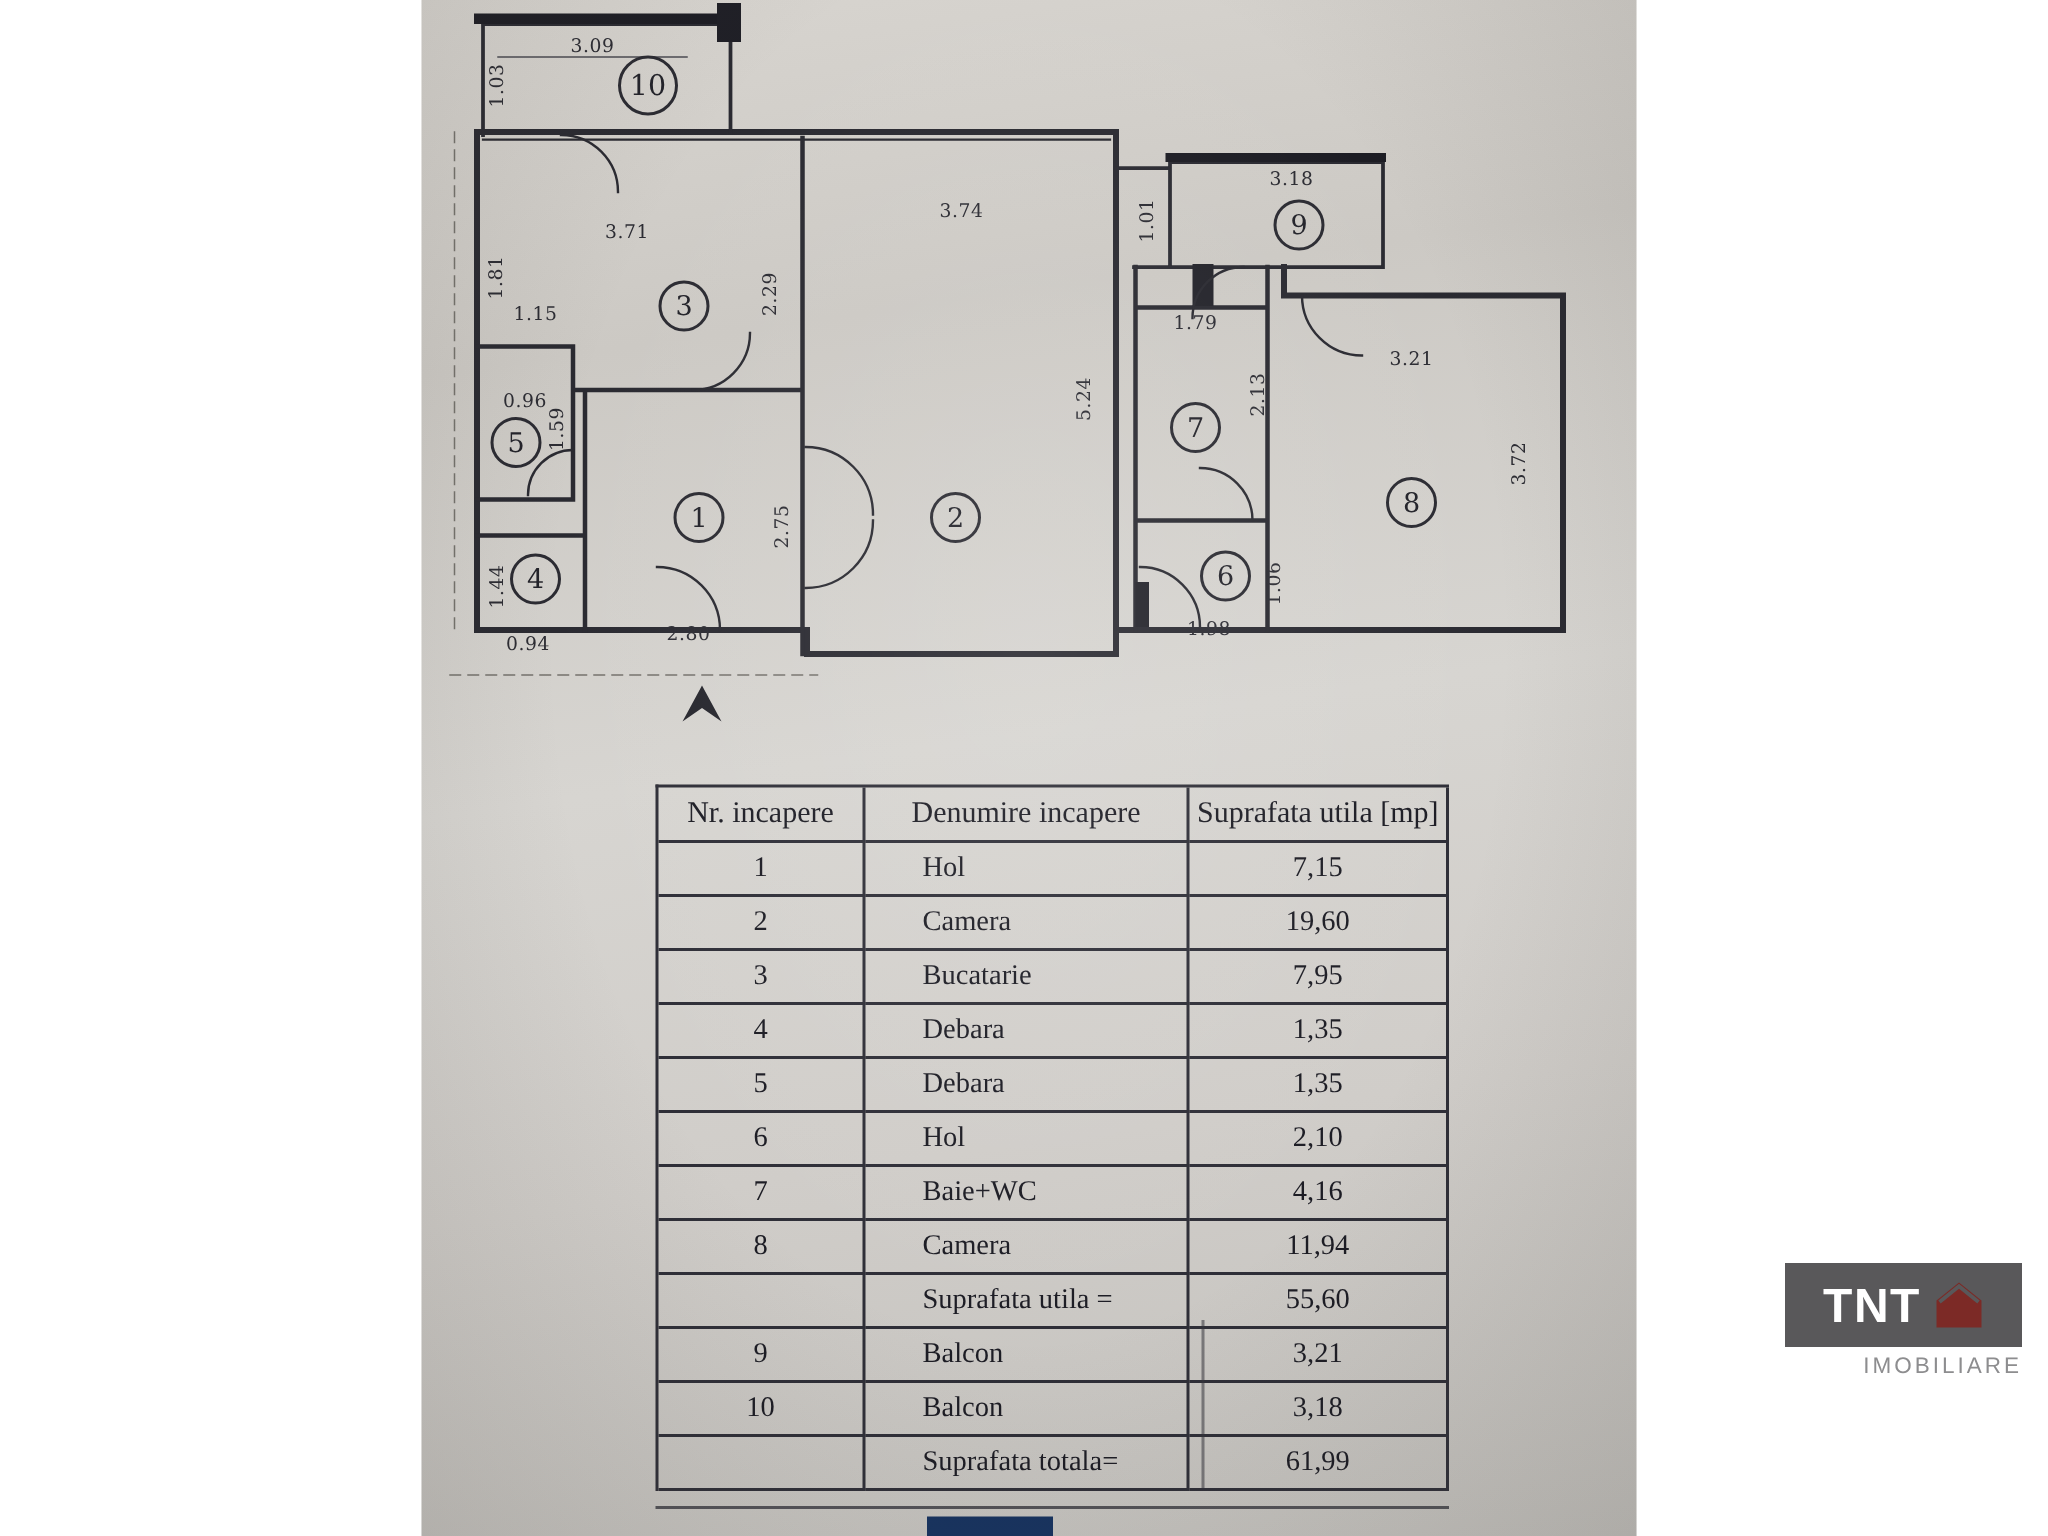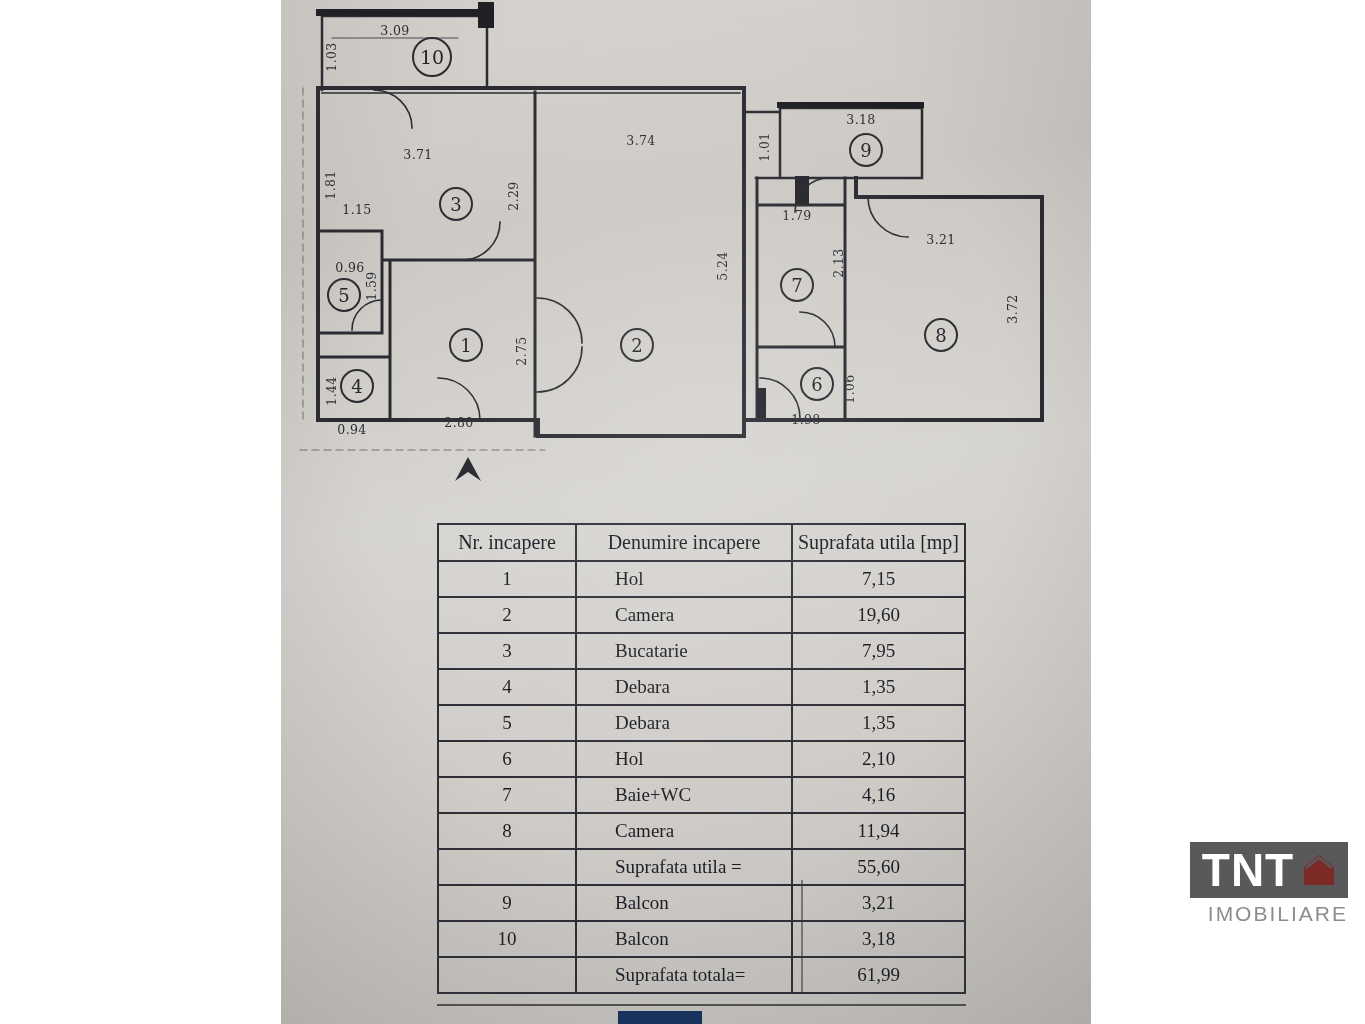--- a/index.html
+++ b/index.html
@@ -24,24 +24,24 @@
   .cell{border-right:2px solid #2e2e37;border-bottom:2px solid #2e2e37;display:flex;align-items:center;
         justify-content:center;overflow:hidden;}
   .cell.name{justify-content:flex-start;padding-left:38px;}
   .cell.th{font-size:20px;}
   .bottom-line{position:absolute;left:437px;top:1004px;width:529px;height:2px;background:#34343c;opacity:.8;}
   .inner-line{position:absolute;left:801px;top:880px;width:2px;height:112px;background:#34343c;opacity:.55;}
   .artifact{position:absolute;left:618px;top:1011px;width:84px;height:13px;background:#16325f;}
   
   .logo-box{position:absolute;left:1190px;top:842px;width:158px;height:56px;background:#59585a;
             display:flex;align-items:center;justify-content:center;gap:8px;}
-  .logo-text{font-family:"Liberation Sans",sans-serif;font-weight:bold;font-size:46px;color:#ffffff;
+  .logo-text{font-family:"Liberation Sans",sans-serif;font-weight:bold;font-size:32px;color:#ffffff;
              letter-spacing:1px;line-height:1;}
   .logo-sub{position:absolute;left:1190px;top:902px;width:158px;text-align:right;
-            font-family:"Liberation Sans",sans-serif;font-size:21px;letter-spacing:2px;color:#8d8d8f;}
+            font-family:"Liberation Sans",sans-serif;font-size:15px;letter-spacing:2px;color:#8d8d8f;}
 </style>
 </head>
 <body>
 
 <div class="stage">
   <div class="paper"></div>
 
   <svg class="plan-svg" width="1365" height="1024" viewBox="0 0 1365 1024">
     <g fill="none" stroke="#2a2a31" stroke-linecap="square">
 

